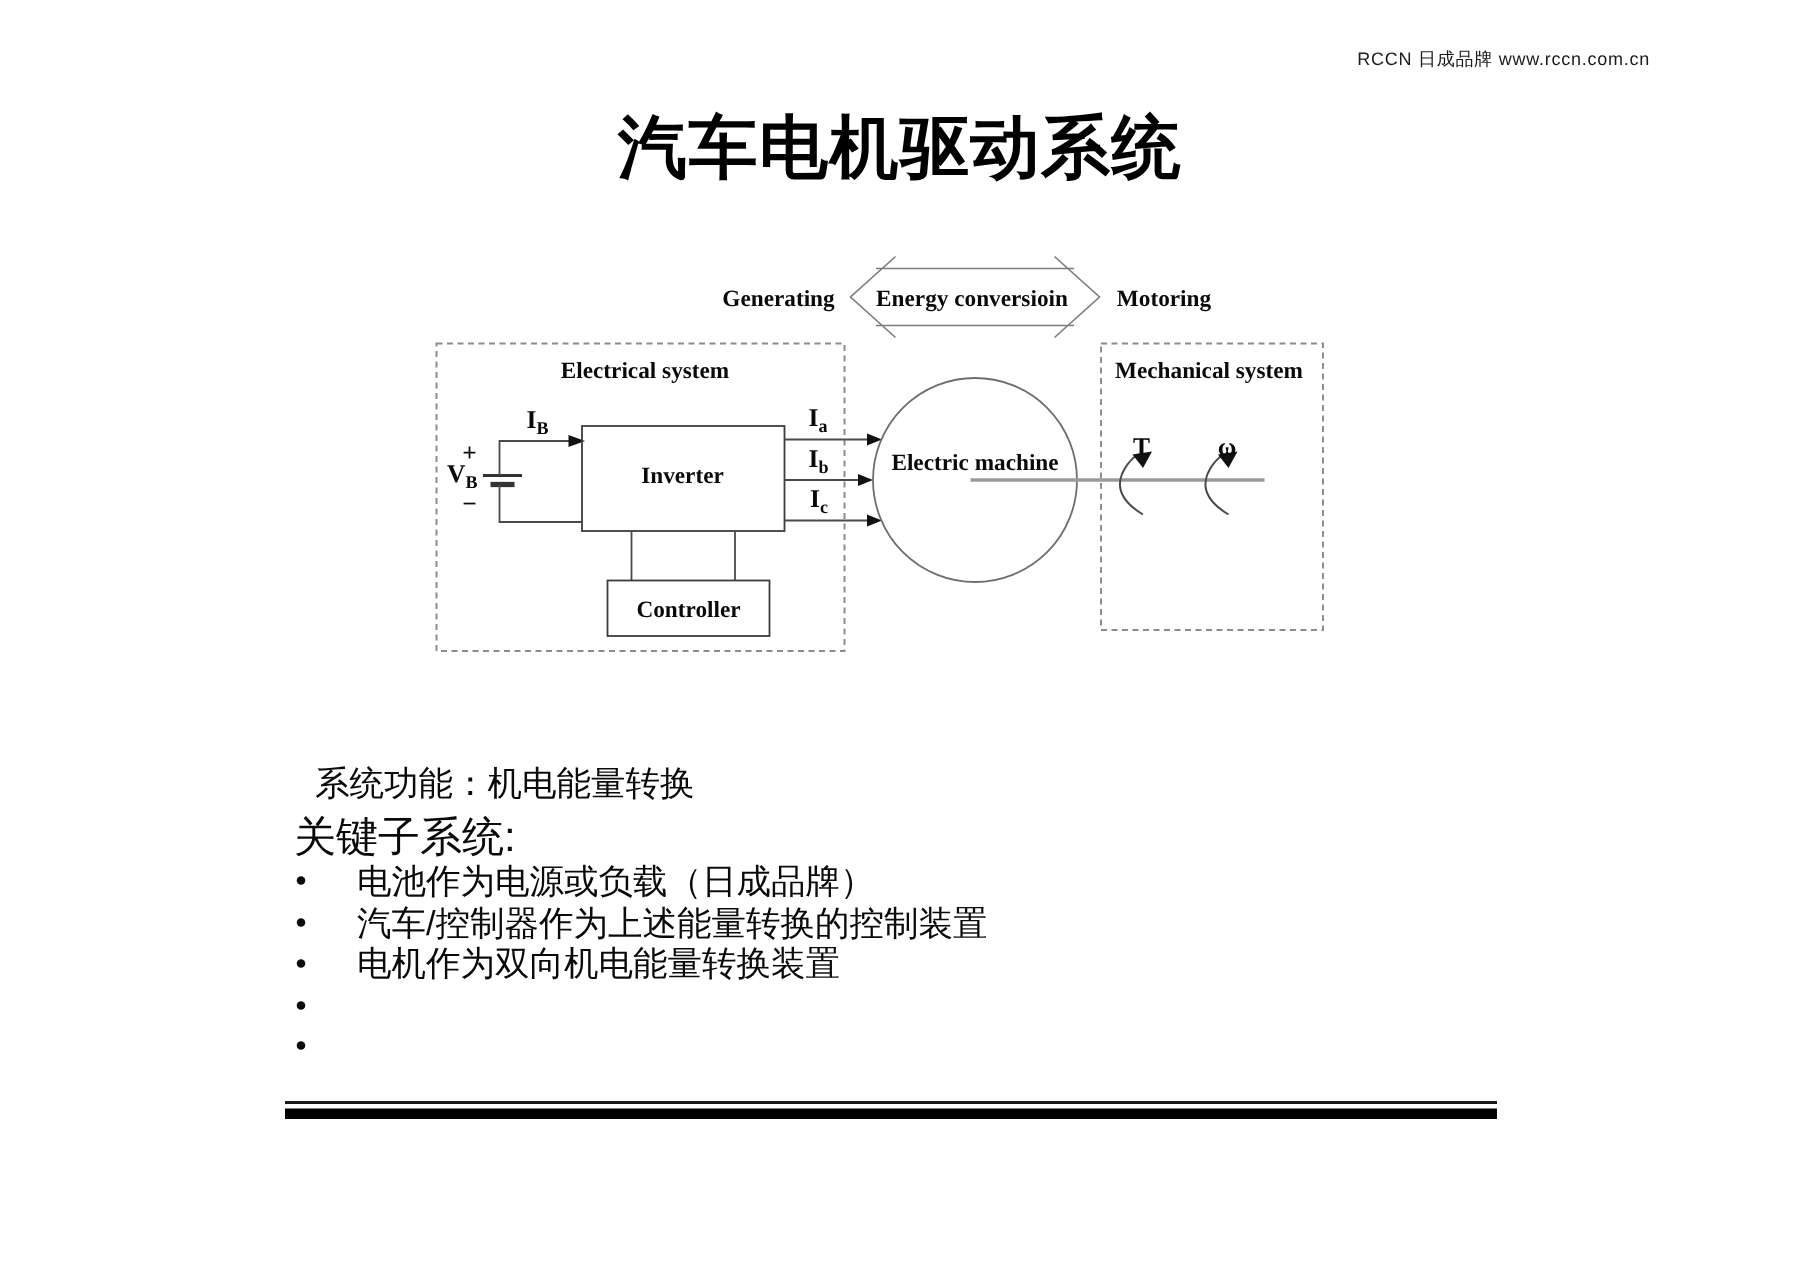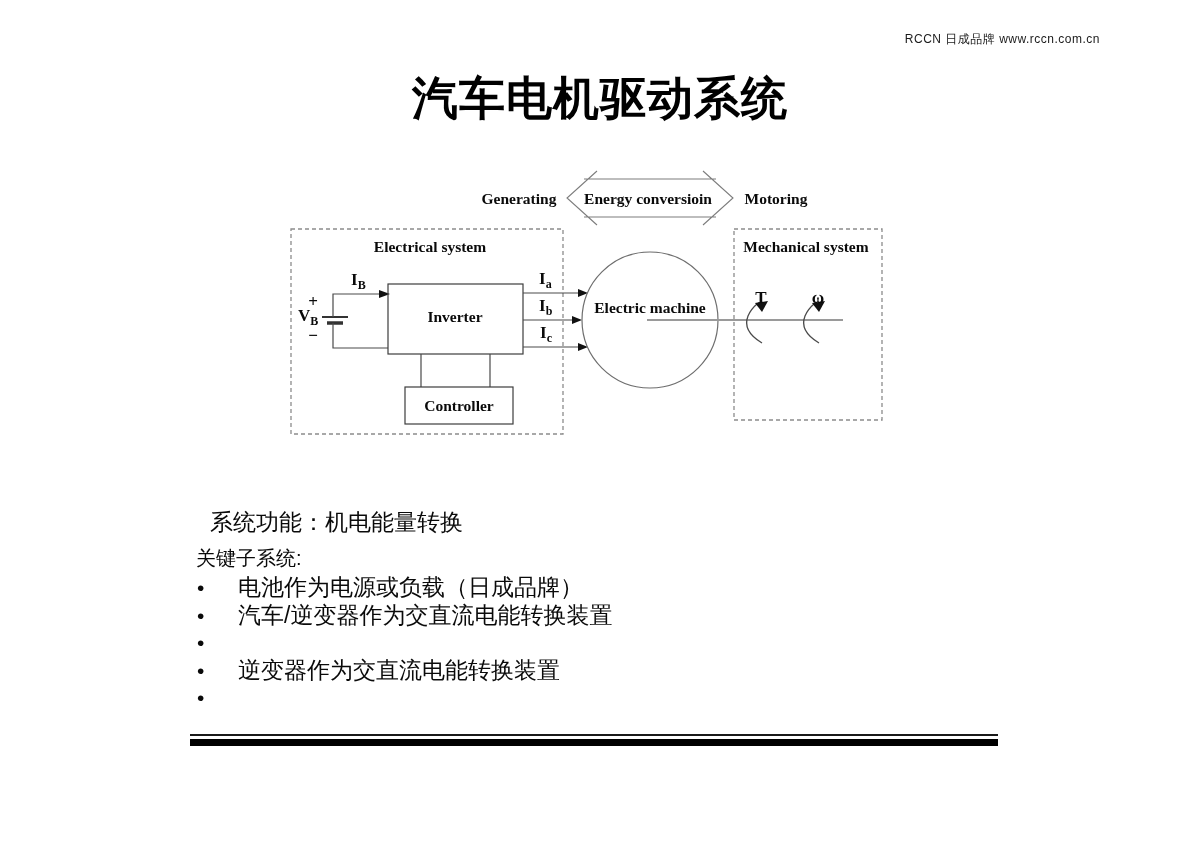--- a/index.html
+++ b/index.html
@@ -33,21 +33,21 @@
   .wire   { fill:none; stroke:#4a4a4a; stroke-width:1.2; }
   .plate1 { stroke:#333; stroke-width:2; }
   .plate2 { stroke:#333; stroke-width:3.5; }
   .shaft  { stroke:#9a9a9a; stroke-width:2.2; }
   .arc    { fill:none; stroke:#4a4a4a; stroke-width:1.3; }
   .arrow  { fill:#111; stroke:none; }
   .sys-func {
     position:absolute; left:196px; top:507px; font-size:23px; line-height:30px; color:#0a0a0a;margin-left:14px;
   }
   .key-sub {
-    position:absolute; left:196px; top:543px; font-size:20px; line-height:30px; color:#0a0a0a;
+    position:absolute; left:196px; top:543px; font-size:28px; line-height:30px; color:#0a0a0a;
   }
   ul.bullets {
     position:absolute; left:197px; top:574px; margin:0; padding:0; list-style:none;
   }
   ul.bullets li { display:flex; height:27.5px; line-height:27.5px; font-size:23px; color:#0a0a0a; }
   ul.bullets .dot { width:41px; flex:0 0 41px; font-size:21px; }
   .rule { position:absolute; left:190px; top:733px; width:808px; height:14px; }
   .rule .thin  { position:absolute; top:1px; left:0; width:100%; height:2px; background:#1a1a1a; }
   .rule .thick { position:absolute; top:6px; left:0; width:100%; height:7px; background:#000; }
 </style>
@@ -131,28 +131,28 @@
 <div class="sys-func">系统功能：机电能量转换</div>
 <div class="key-sub">关键子系统:</div>
 
 <ul class="bullets">
   <li>
       <span class="dot">•</span>
       <span>电池作为电源或负载（日成品牌）</span>
     </li>
   <li>
       <span class="dot">•</span>
-      <span>汽车/逆变器作为交直流电能转换装置</span>
+      <span>汽车/控制器作为上述能量转换的控制装置</span>
     </li>
   <li>
       <span class="dot">•</span>
+      <span>电机作为双向机电能量转换装置</span>
     </li>
   <li>
       <span class="dot">•</span>
-      <span>逆变器作为交直流电能转换装置</span>
     </li>
   <li>
       <span class="dot">•</span>
     </li>
 </ul>
 
 <div class="rule">
   <div class="thin"></div>
   <div class="thick"></div>
 </div>

